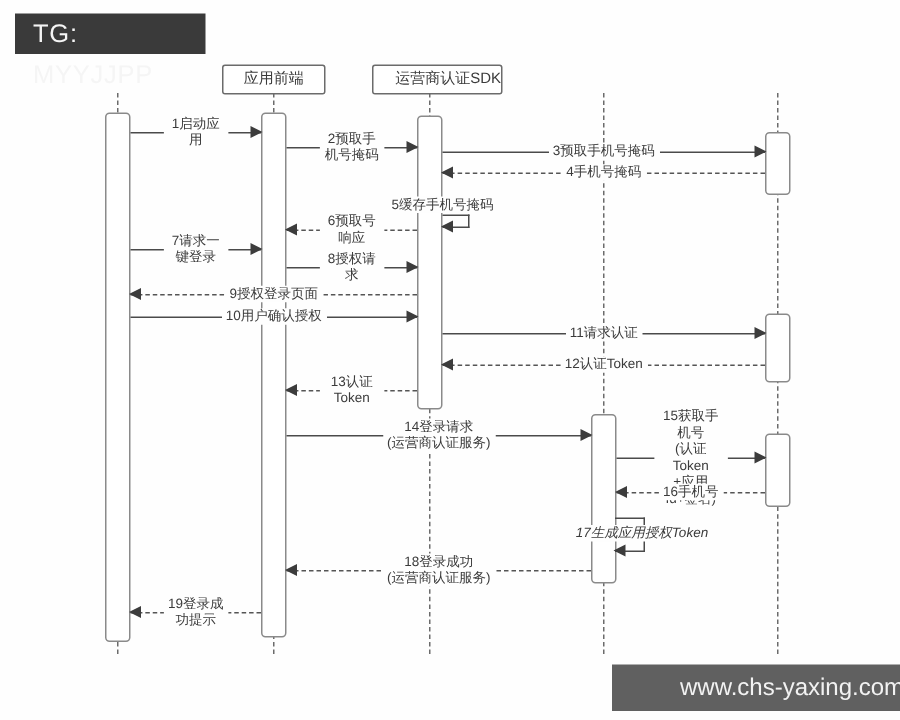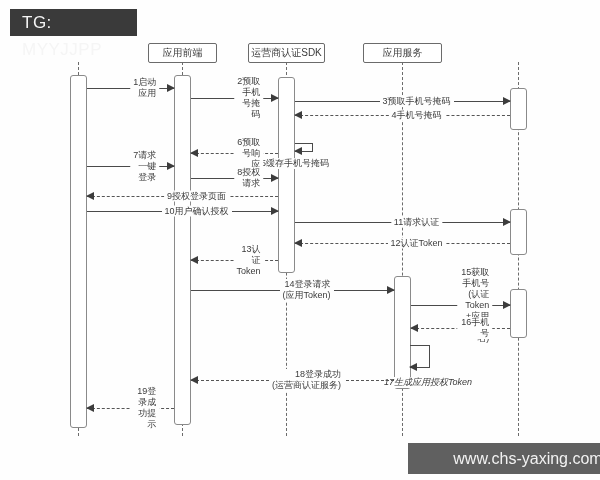--- a/index.html
+++ b/index.html
@@ -31,53 +31,52 @@
   .bar{
     position:absolute;width:17px;background:#ffffff;border:1px solid #8a8a8a;
     border-radius:3px;box-sizing:border-box;
   }
   
   .msg{position:absolute;height:0;}
   .msg .line{position:absolute;left:0;right:0;top:0;border-top:1px solid #4a4a4a;}
   .msg.dashed .line{border-top-style:dashed;border-top-color:#555;}
   .msg .label{
     position:absolute;left:50%;top:0;transform:translate(-50%,-50%);
-    background:#fefefe;padding:0 3px;font-size:9px;line-height:11px;text-align:right;
-    white-space:pre-line;color:#3b3b3b;margin-left:14px;
+    background:#fefefe;padding:0 3px;font-size:9px;line-height:11px;text-align:center;
+    white-space:pre-line;color:#3b3b3b;
   }
   .arrowhead{position:absolute;width:0;height:0;top:-4px;}
   .arrowhead.right{right:-1px;border-left:8px solid #3c3c3c;border-top:4px solid transparent;border-bottom:4px solid transparent;}
   .arrowhead.left{left:-1px;border-right:8px solid #3c3c3c;border-top:4px solid transparent;border-bottom:4px solid transparent;}
   
   .loop{
     position:absolute;box-sizing:border-box;
     border-top:1px solid #4a4a4a;border-right:1px solid #4a4a4a;border-bottom:1px solid #4a4a4a;
   }
   .loop .arrowhead.left{top:auto;bottom:-4px;}
   .loop-label{
     position:absolute;font-size:9px;line-height:11px;background:#fefefe;padding:0 2px;
-    white-space:nowrap;transform:translateX(-50%);color:#3b3b3b;margin-top:27px;
+    white-space:nowrap;transform:translateX(-50%);color:#3b3b3b;
   }
 </style>
 </head>
 <body>
 
 <div class="stage">
 
   <div class="header-badge">TG: MYYJJPP</div>
 
   <div class="lifeline" style="left:78px;"></div>
   <div class="lifeline" style="left:182px;"></div>
   <div class="lifeline" style="left:286px;"></div>
   <div class="lifeline" style="left:402px;"></div>
   <div class="lifeline" style="left:518px;"></div>
 
   <div class="actor" style="left:148px;width:69px;text-align:center;">应用前端</div>
-  <div class="actor" style="left:248px;width:77px;">运营商认证SDK</div>
-  <div class="actor" style="left:363px;width:79px;">应用服务</div>
+  <div class="actor" style="left:248px;width:87px;text-align:right;">运营商认证SDK</div>
 
   <div class="bar" style="left:70px;top:75px;height:353px;"></div>
   <div class="bar" style="left:174px;top:75px;height:350px;"></div>
   <div class="bar" style="left:278px;top:77px;height:196px;"></div>
   <div class="bar" style="left:394px;top:276px;height:113px;"></div>
   <div class="bar" style="left:510px;top:88px;height:42px;"></div>
   <div class="bar" style="left:510px;top:209px;height:46px;"></div>
   <div class="bar" style="left:510px;top:289px;height:49px;"></div>
 
   <div class="msg solid" style="left:87px;top:88px;width:87px;">
@@ -154,21 +153,21 @@
   <div class="msg dashed" style="left:191px;top:260px;width:87px;">
     <div class="line"></div>
     <div class="arrowhead left"></div>
     <div class="label">13认证Token</div>
   </div>
 
   <div class="msg solid" style="left:191px;top:290px;width:203px;">
     <div class="line"></div>
     <div class="arrowhead right"></div>
     <div class="label">14登录请求
-(应用Token)</div>
+(运营商认证服务)</div>
   </div>
 
   <div class="msg solid" style="left:411px;top:305px;width:99px;">
     <div class="line"></div>
     <div class="arrowhead right"></div>
     <div class="label">15获取手机号
 (认证Token
 +应用Id+签名)</div>
   </div>
 

